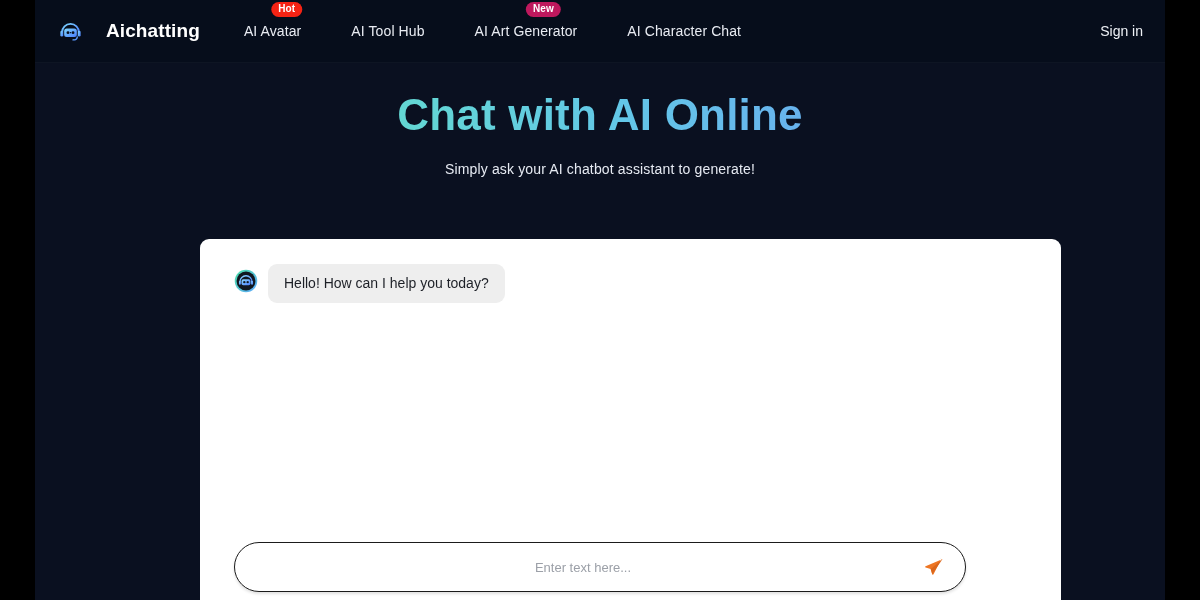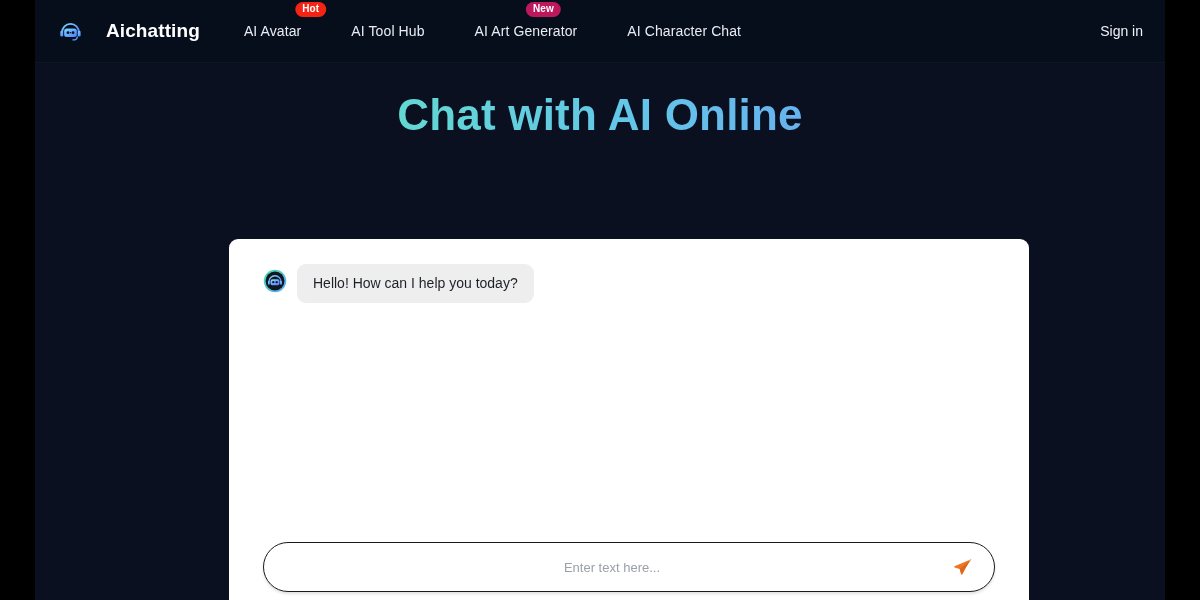--- a/index.html
+++ b/index.html
@@ -85,21 +85,21 @@
     left: 54%;
     transform: translateX(-12%);
     font-size: 10px;
     font-weight: 700;
     color: #ffffff;
     padding: 2px 7px 3px;
     border-radius: 9px;
     line-height: 1;
     white-space: nowrap;
   }
-  .badge-hot { background: #f52314; margin-left: 24px; }
+  .badge-hot { background: #f52314; }
   .badge-new { background: #be185d; }
 
   .header-right {
     display: flex;
     align-items: center;
     gap: 26px;
     margin-left: auto;
   }
   .download-btn {
     border: 1px solid #d4d9e4;
@@ -186,26 +186,25 @@
     cursor: pointer;
     flex: none;
     font-family: "Liberation Serif", serif;
   }
 
   
   .chat-panel {
     position: absolute;
     left: 165px;
     top: 239px;
-    width: 800px;
+    width: 861px;
     height: 361px;
     background: #ffffff;
     border-radius: 9px 9px 0 0;
     overflow: hidden;
-    margin-left: 29px;
   }
 
   .messages {
     padding: 25px 34px 0 34px;
   }
   .message-row {
     display: flex;
     align-items: flex-start;
     gap: 10px;
   }
@@ -311,20 +310,21 @@
         </div>
       </nav>
 
       <div class="header-right">
         <span class="signin-link">Sign in</span>
       </div>
     </div>
 
     <div class="hero">
       <h1 class="hero-title">Chat with AI Online</h1>
+      <p class="hero-sub">Simply ask your AI chatbot assistant to generate!</p>
     </div>
 
 
     <div class="chat-panel">
 
       <div class="messages">
         <div class="message-row">
           <svg class="avatar" viewBox="0 0 32 32">
             <defs>
               <linearGradient id="ag" x1="0" y1="0" x2="1" y2="1">

